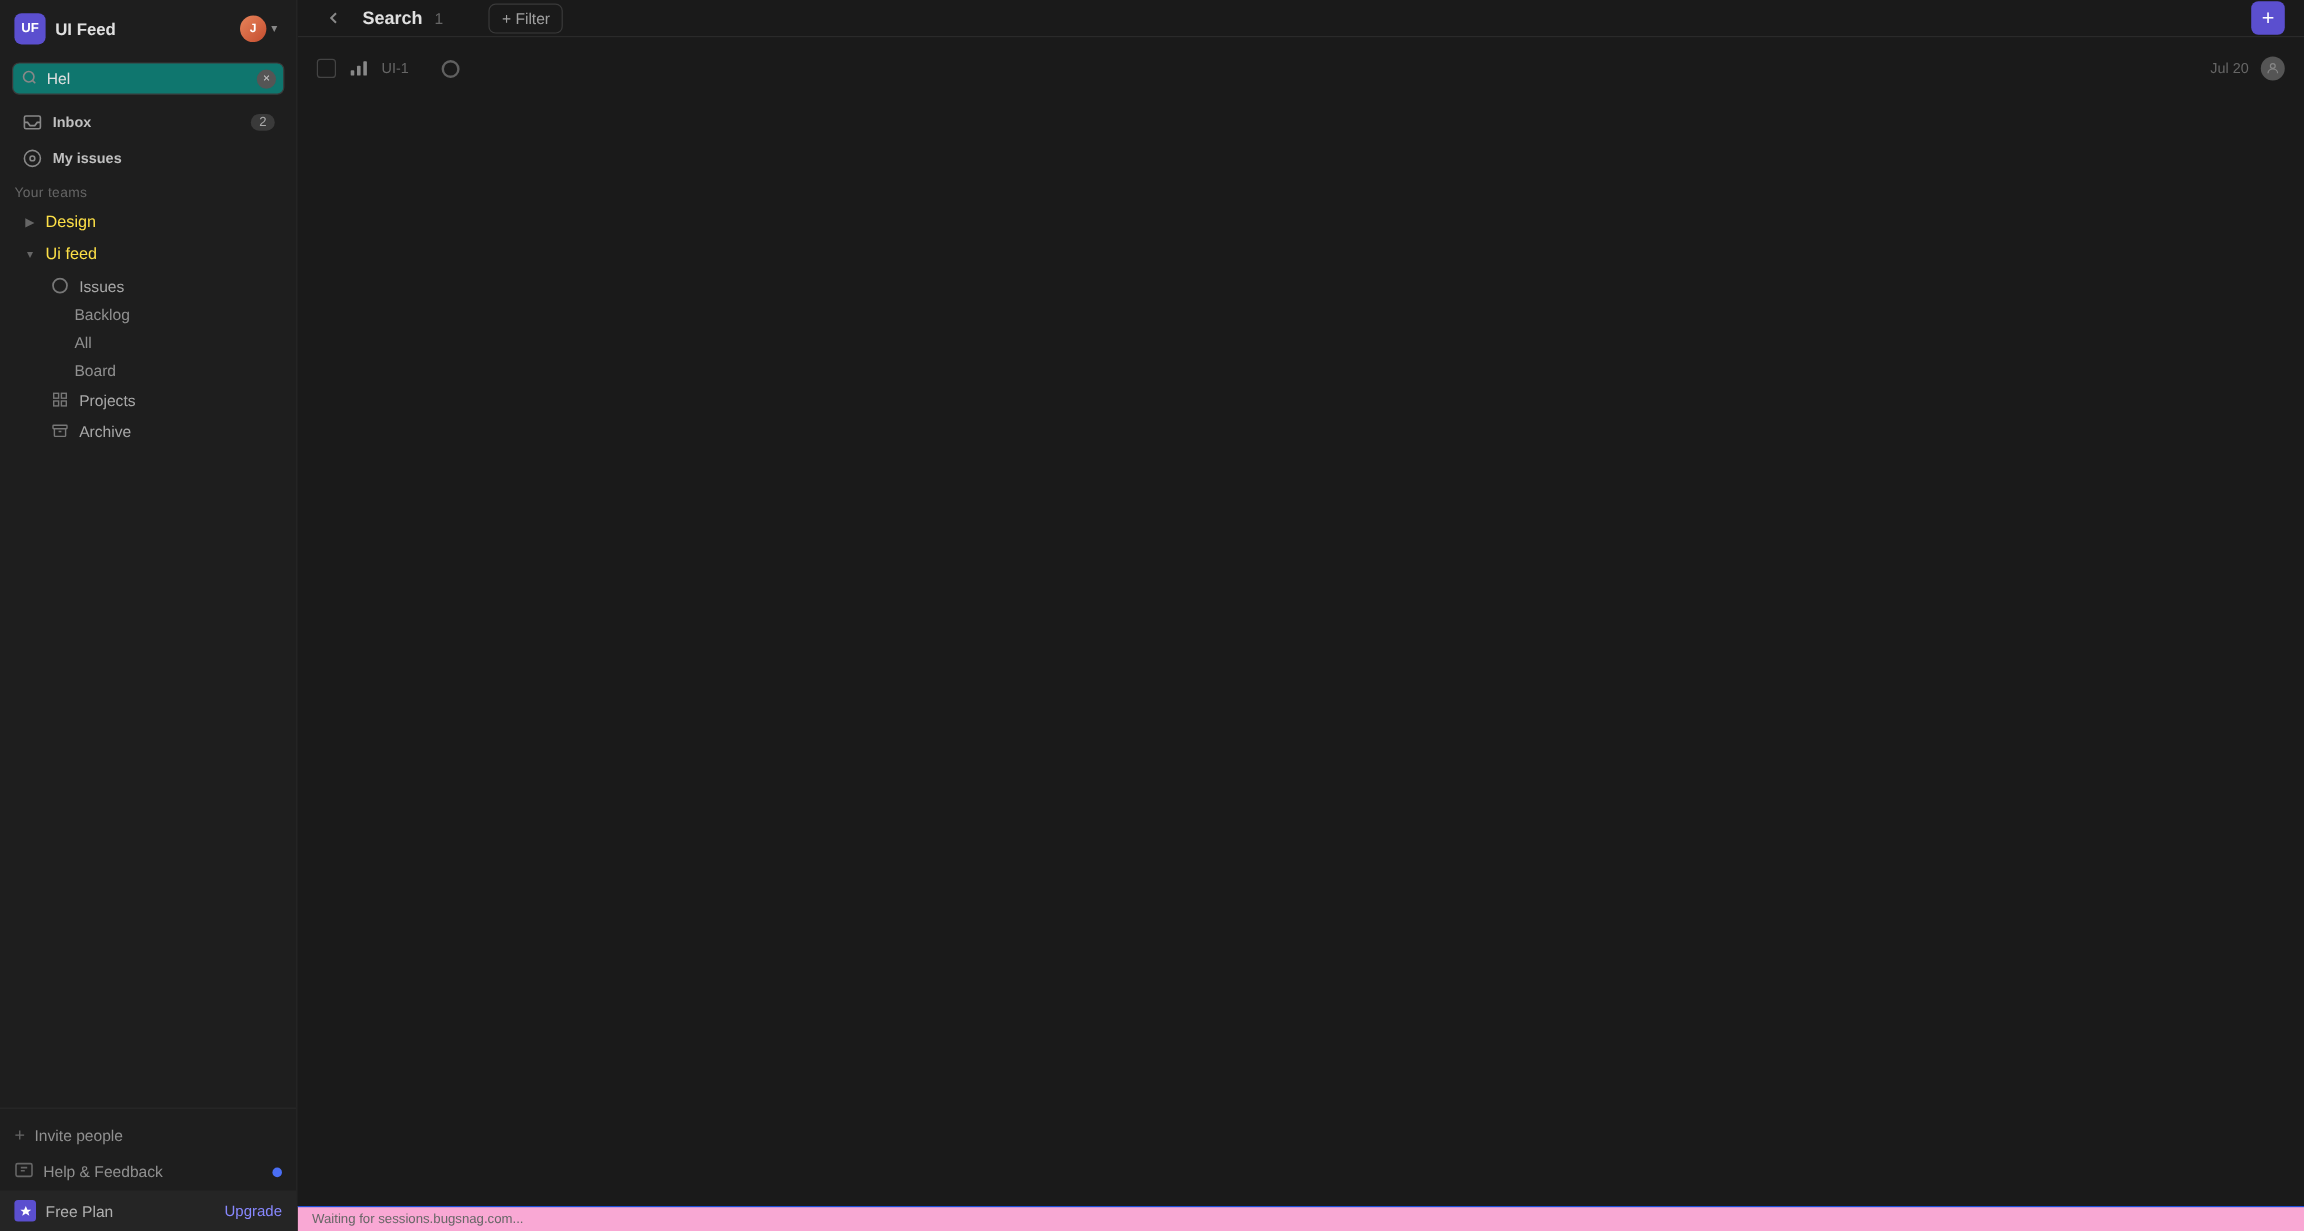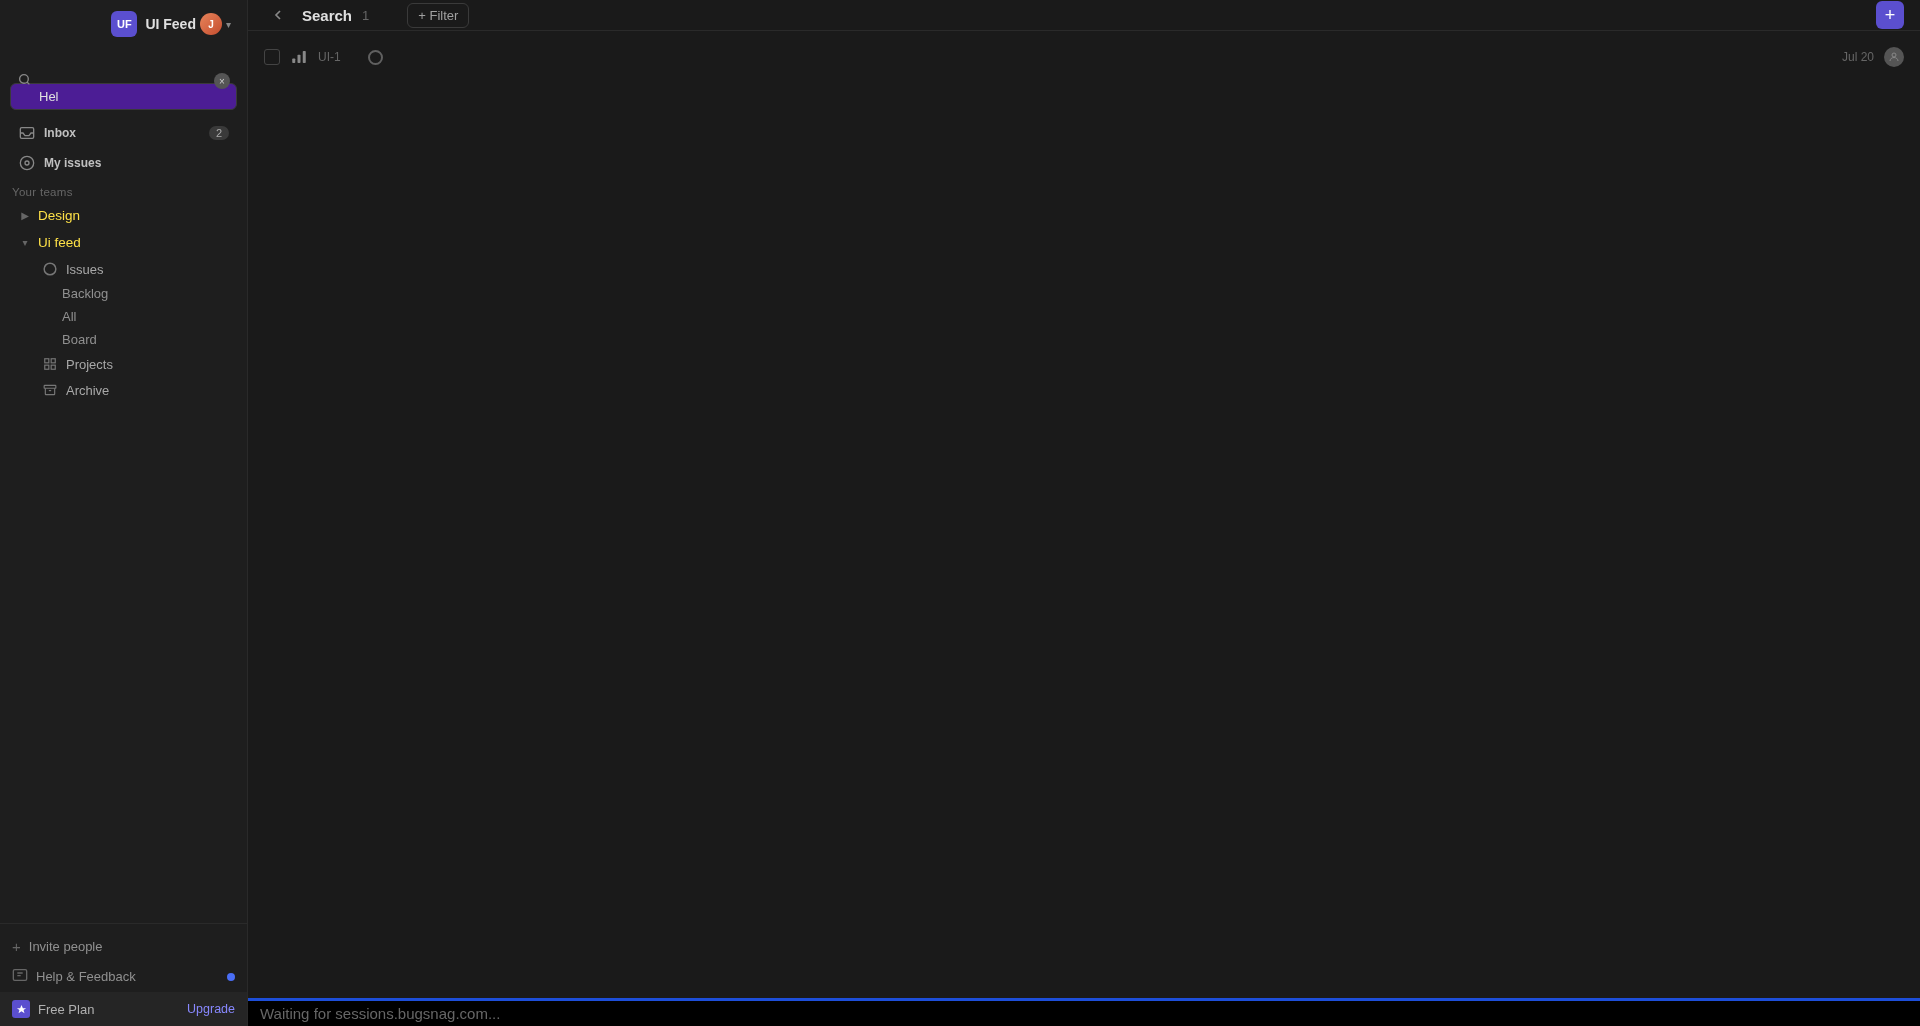--- a/index.html
+++ b/index.html
@@ -21,21 +21,21 @@
       display: flex;
       flex-direction: column;
       border-right: 1px solid #2a2a2a;
       height: 100vh;
       overflow: hidden;
     }
 
     .sidebar-header {
       display: flex;
       align-items: center;
-      justify-content: flex-end;
+      justify-content: space-between;
       padding: 0 12px;
       height: 48px;
     }
 
     .workspace-info {
       display: flex;
       align-items: center;
       gap: 8px;
     }
 
@@ -96,28 +96,27 @@
       position: absolute;
       left: 8px;
       top: 50%;
       transform: translateY(-50%);
       color: #888;
       font-size: 13px;
     }
 
     .search-input {
       width: 100%;
-      background: #4c1d95;
+      background: #0f766e;
       border: 1px solid #3a3a3a;
       border-radius: 6px;
       padding: 5px 28px 5px 28px;
       color: #e0e0e0;
       font-size: 13px;
       outline: none;
-      margin-top: 31px;
     }
 
     .search-clear {
       position: absolute;
       right: 7px;
       top: 50%;
       transform: translateY(-50%);
       width: 16px;
       height: 16px;
       background: #555;
@@ -308,25 +307,25 @@
     .upgrade-btn {
       font-size: 12.5px;
       color: #8888ff;
       cursor: pointer;
       background: none;
       border: none;
       font-family: inherit;
     }
 
     .status-bar {
-      background: #000000;
+      background: #f9a8d4;
       padding: 4px 12px;
-      font-size: 15px;
+      font-size: 11px;
       color: #666;
-      border-top: 3px solid #1d4ed8;
+      border-top: 1px solid #1d4ed8;
     }
 
     
     .main {
       flex: 1;
       display: flex;
       flex-direction: column;
       background: #1a1a1a;
       overflow: hidden;
     }

